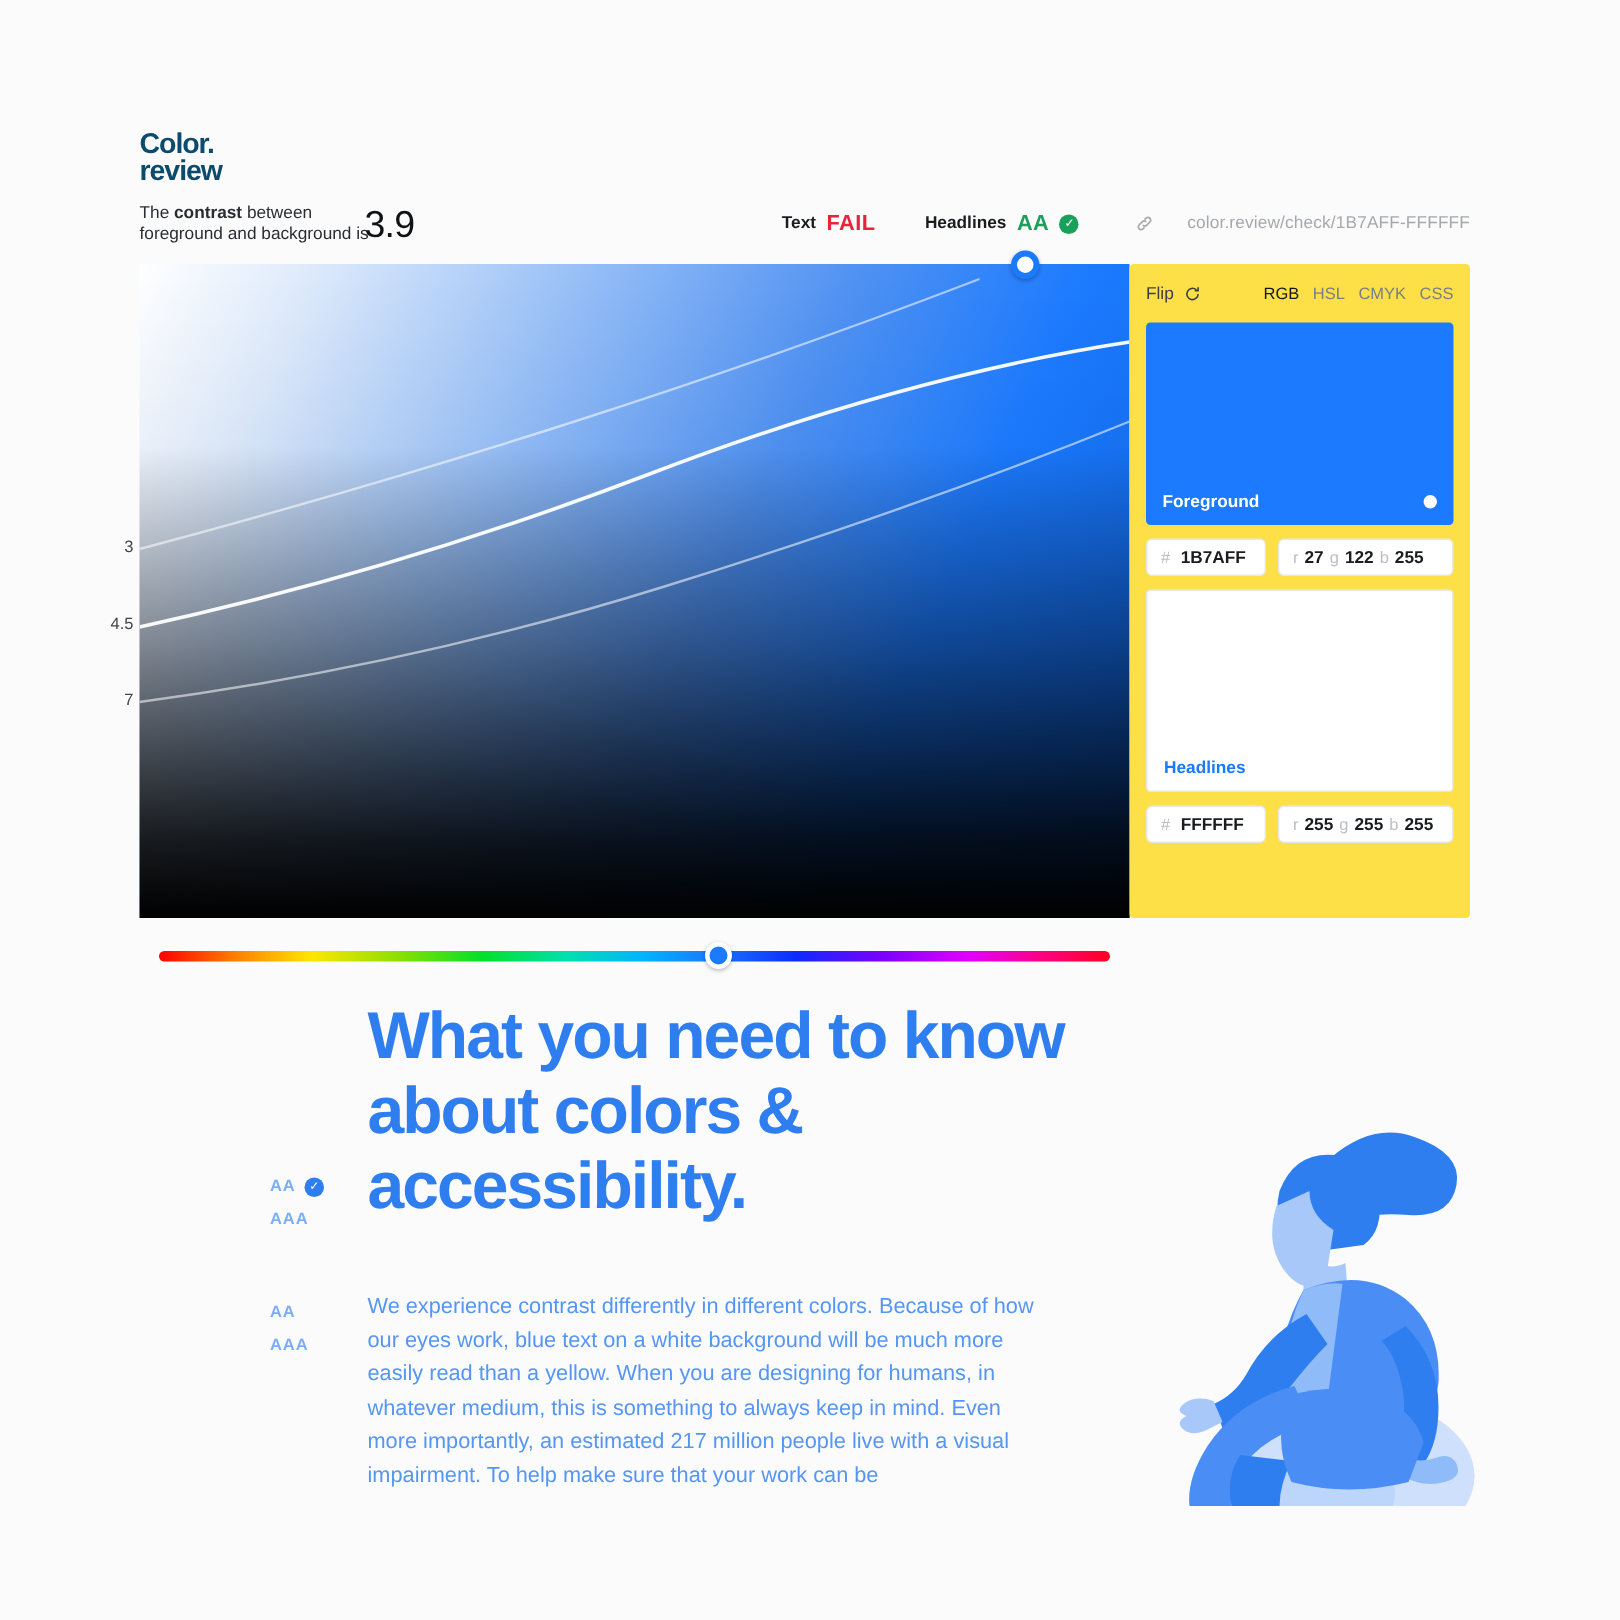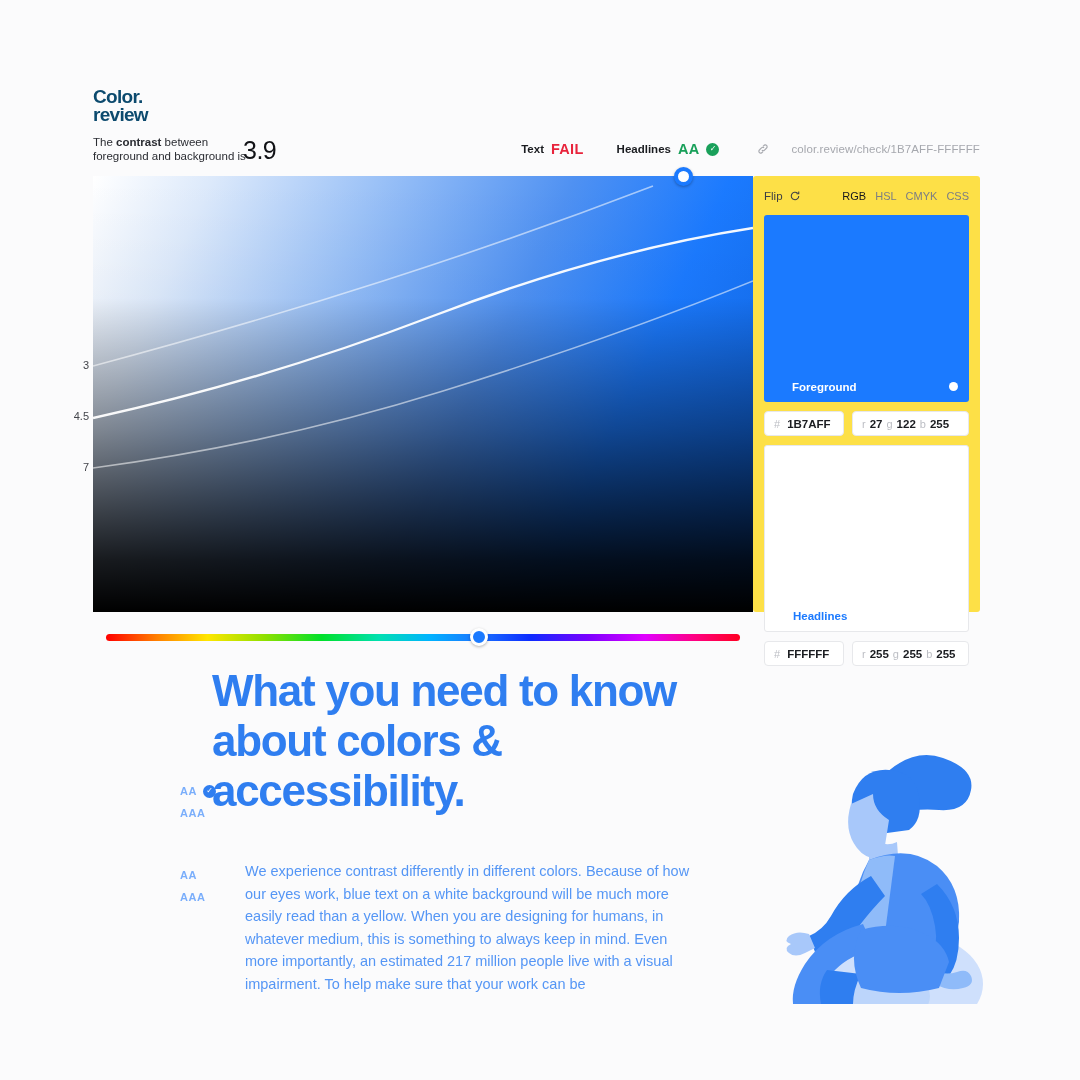--- a/index.html
+++ b/index.html
@@ -106,23 +106,23 @@
     padding: 10px 11px;
   }
   .panel-head { display: flex; align-items: center; justify-content: space-between; height: 20px; }
   .flip { display: flex; align-items: center; gap: 6px; font-size: 11.5px; color: #3c3e44; }
   .flip-icon { width: 12px; height: 12px; display: block; color: #3c3e44; }
   .modes { display: flex; gap: 9px; font-size: 11px; color: #7b7d84; }
   .modes .mode.active { color: #15171c; font-weight: normal; }
 
   .swatch {
     position: relative; margin-top: 9px;
-    height: 187px; border-radius: 3px;
+    height: 135px; border-radius: 3px;
     display: flex; align-items: flex-end;
-    padding: 0 11px 9px 28px;
+    padding: 0 11px 9px 11px;
   }
   .swatch.fg { background: #1b7aff; }
   .swatch.bg { background: #ffffff; border: 1px solid #e7e8eb; }
   .swatch-label { font-size: 11.5px; font-weight: bold; }
   .swatch.fg .swatch-label { color: #ffffff; }
   .swatch.bg .swatch-label { color: #1b7aff; }
   .swatch-dot {
     position: absolute; right: 11px; bottom: 11px;
     width: 9px; height: 9px; border-radius: 50%; background: #fff;
   }
@@ -162,21 +162,21 @@
   .badges-head { position: absolute; left: 0px; top: 114px; width: 52px; }
   .badge-line { display: flex; align-items: center; gap: 6px; height: 22px; }
   .badge-txt { font-size: 11px; font-weight: bold; color: #7aaefb; letter-spacing: 0.6px; }
   .badge-check {
     width: 13px; height: 13px; border-radius: 50%; background: #2f7ef0;
     display: inline-flex; align-items: center; justify-content: center;
     color: #fff; font-size: 8px; line-height: 1;
   }
 
   .headline {
-    margin-left: 32px;
+    margin-left: 65px;
     font-size: 44px; font-weight: bold; line-height: 50px;
     letter-spacing: -1.3px; color: #2f7ef0; width: 500px;
   }
 
   .body-row { position: relative; margin-top: 44px; }
   .badges-body { position: absolute; left: 0px; top: 4px; width: 52px; }
 
   .paragraph {
     margin-left: 65px; width: 450px;
     font-size: 14.5px; line-height: 22.5px; color: #5596f5;

